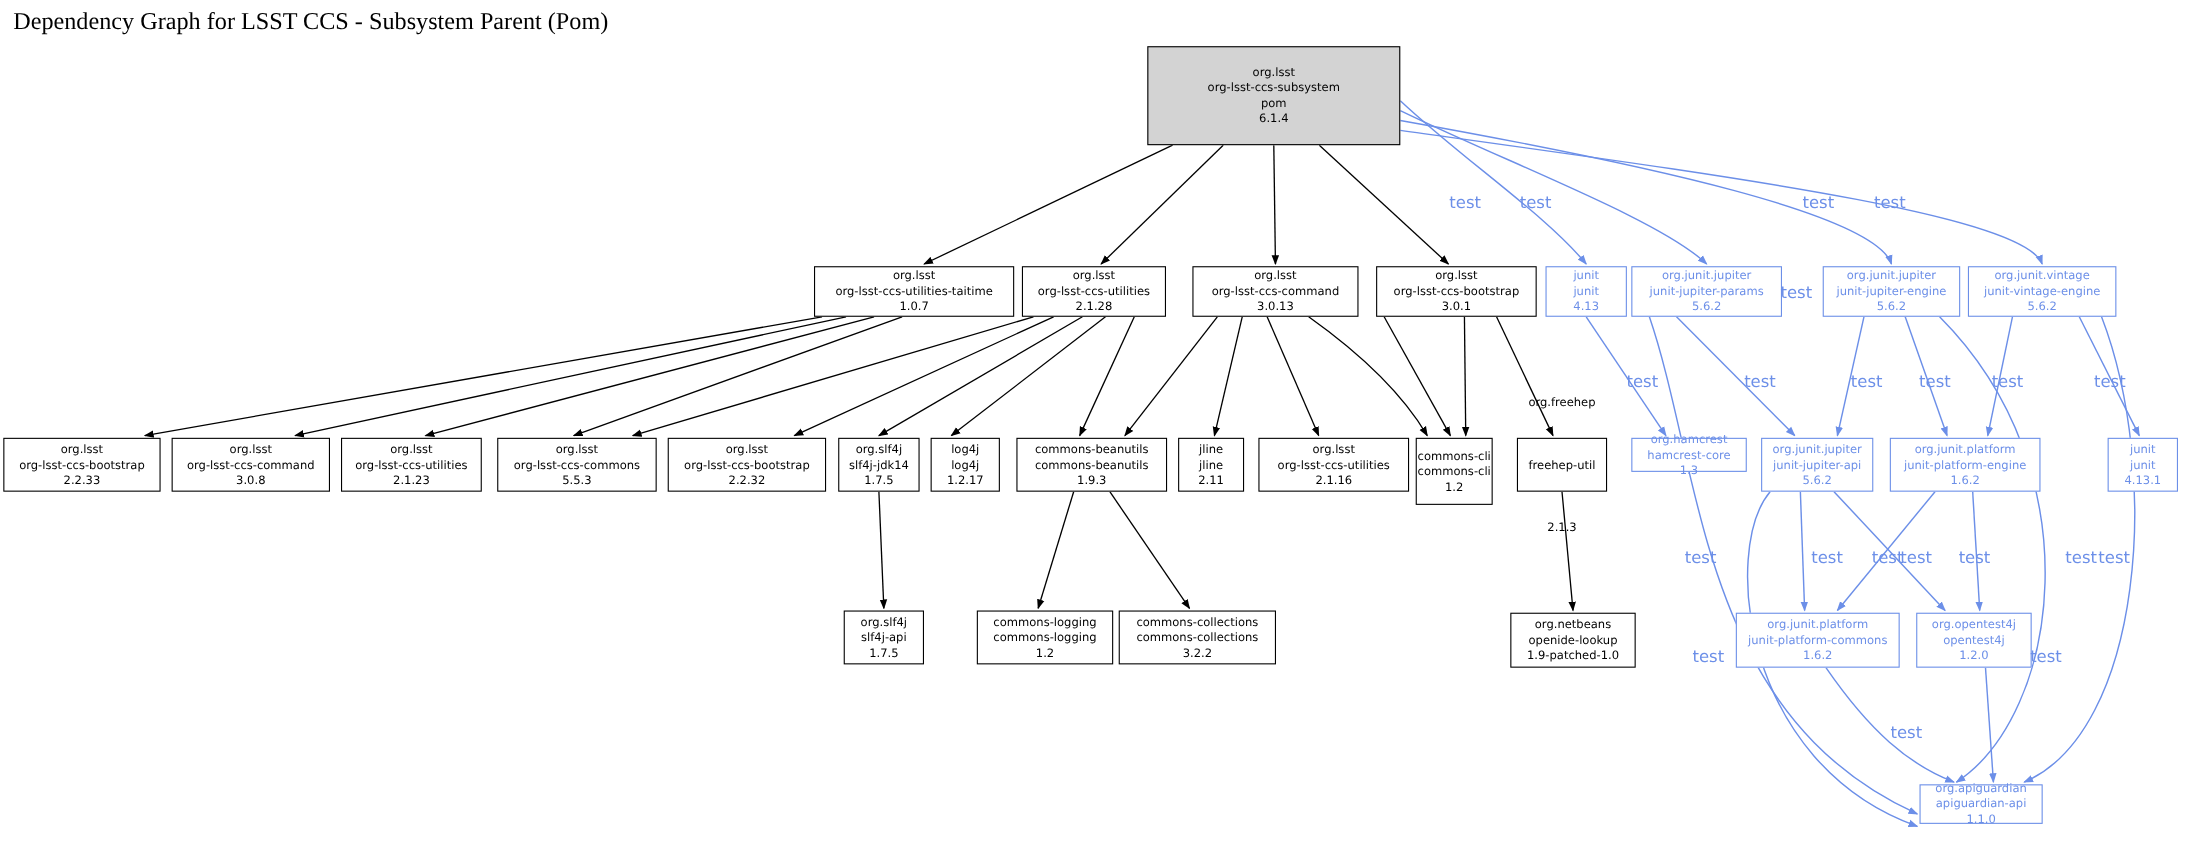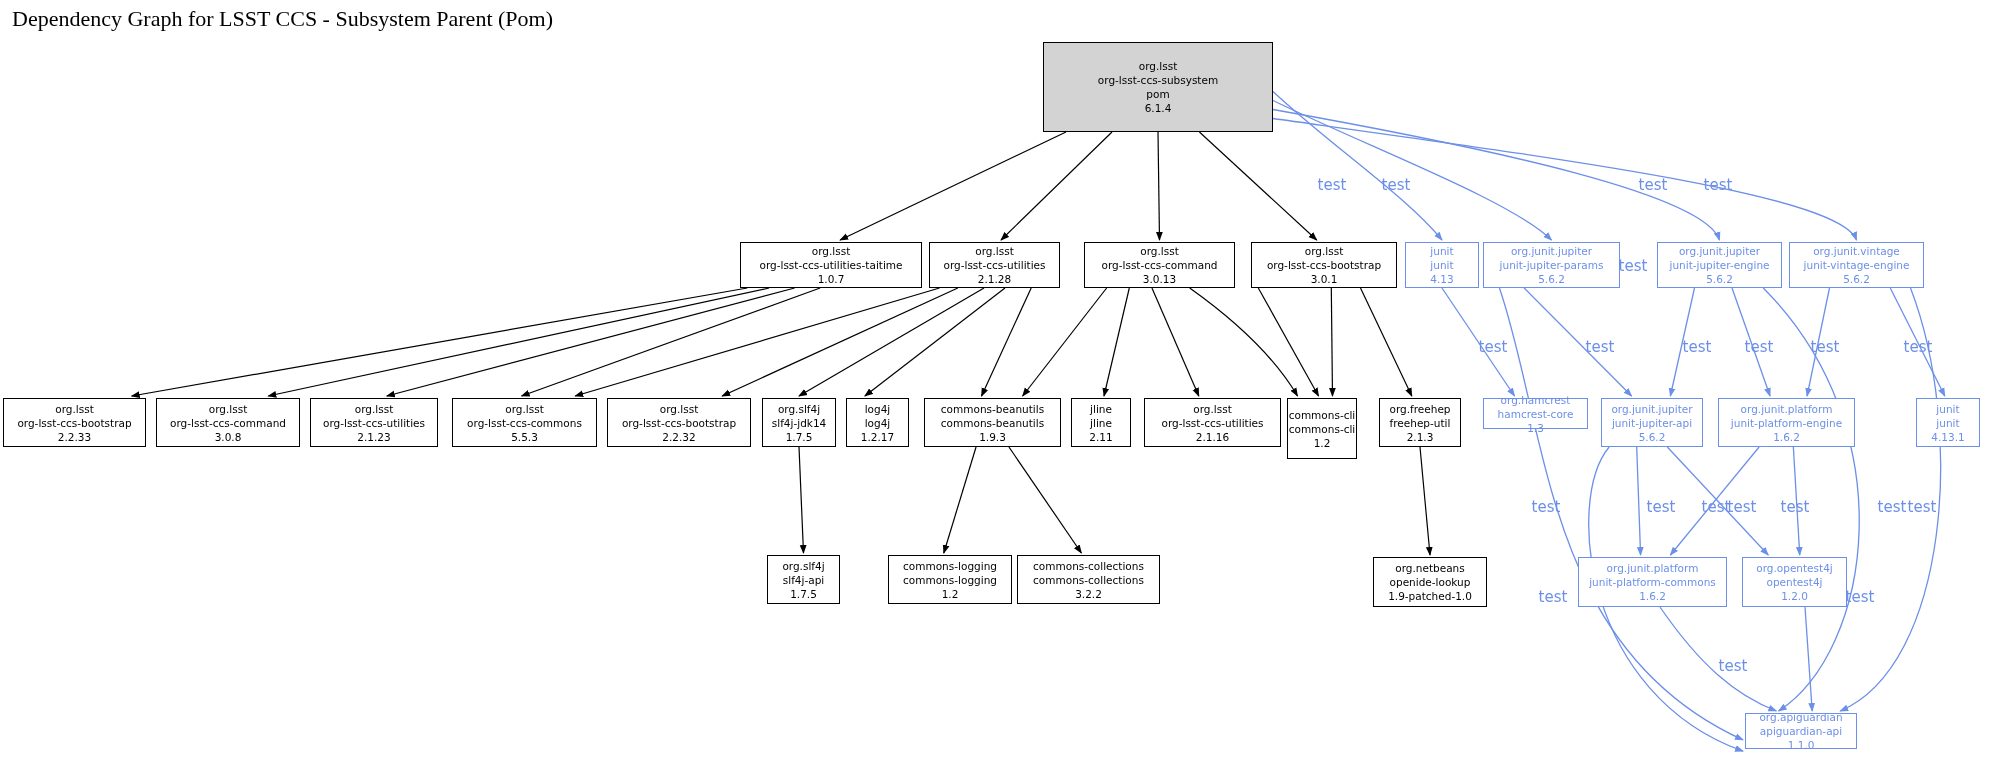--- a/index.html
+++ b/index.html
@@ -171,21 +171,21 @@
       <div class="node dep" style="left: 1144px; top: 398px; width: 137px; height: 49px;">
         <div>org.lsst</div>
         <div>org-lsst-ccs-utilities</div>
         <div>2.1.16</div>
       </div>
       <div class="node dep" style="left: 1287px; top: 398px; width: 70px; height: 61px;">
         <div>commons-cli</div>
         <div>commons-cli</div>
         <div>1.2</div>
       </div>
-      <div class="node dep" style="left: 1379px; top: 398px; width: 82px; height: 49px;">
+      <div class="node dep" style="left: 1379px; top: 398px; width: 82px; height: 49px; gap: 43px;">
         <div>org.freehep</div>
         <div>freehep-util</div>
         <div>2.1.3</div>
       </div>
       <div class="node test" style="left: 1483px; top: 398px; width: 105px; height: 31px; border-color: rgb(108, 143, 232); color: rgb(108, 143, 232);">
         <div>org.hamcrest</div>
         <div>hamcrest-core</div>
         <div>1.3</div>
       </div>
       <div class="node test" style="left: 1601px; top: 398px; width: 102px; height: 49px; border-color: rgb(108, 143, 232); color: rgb(108, 143, 232);">

